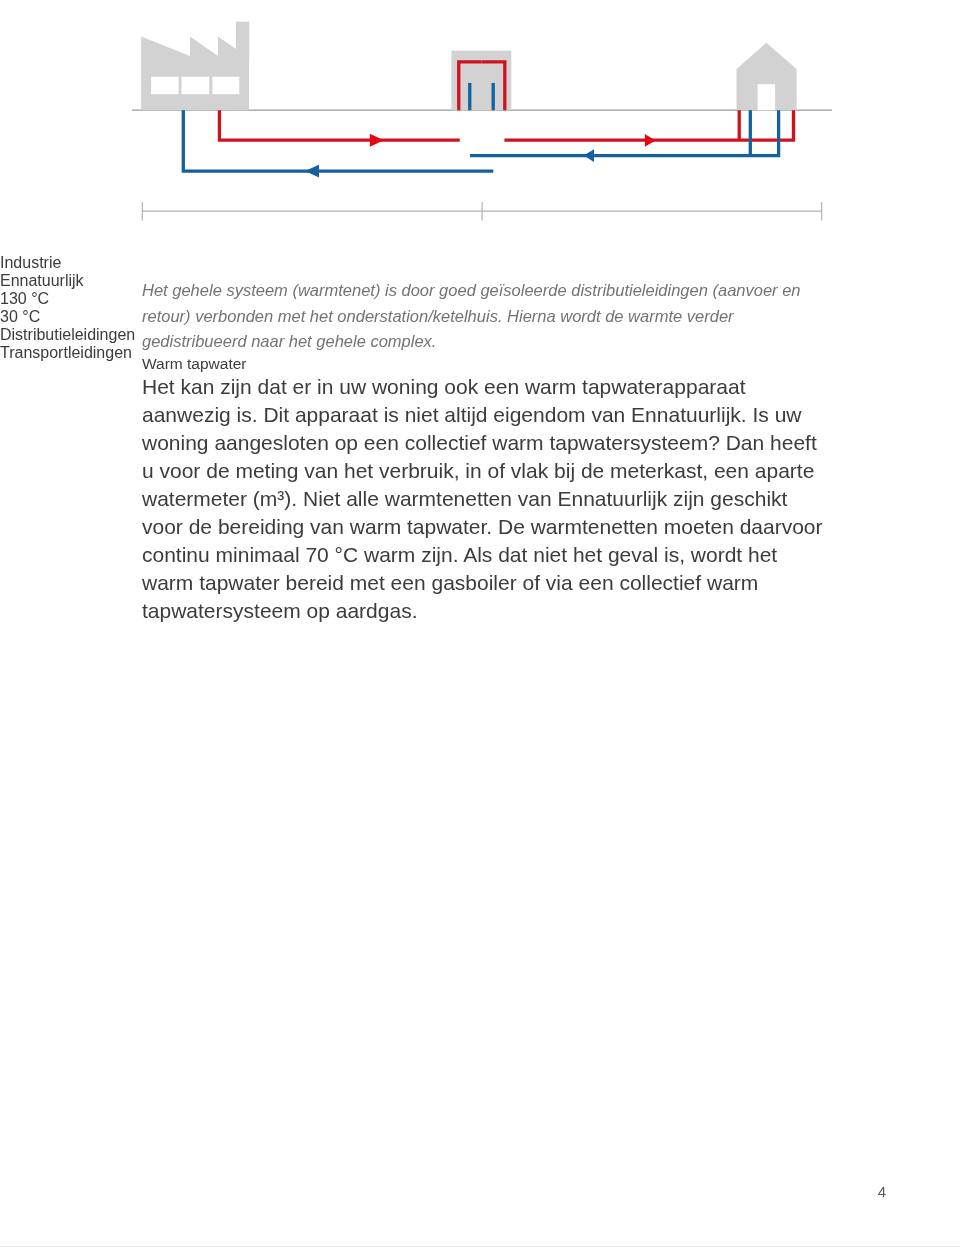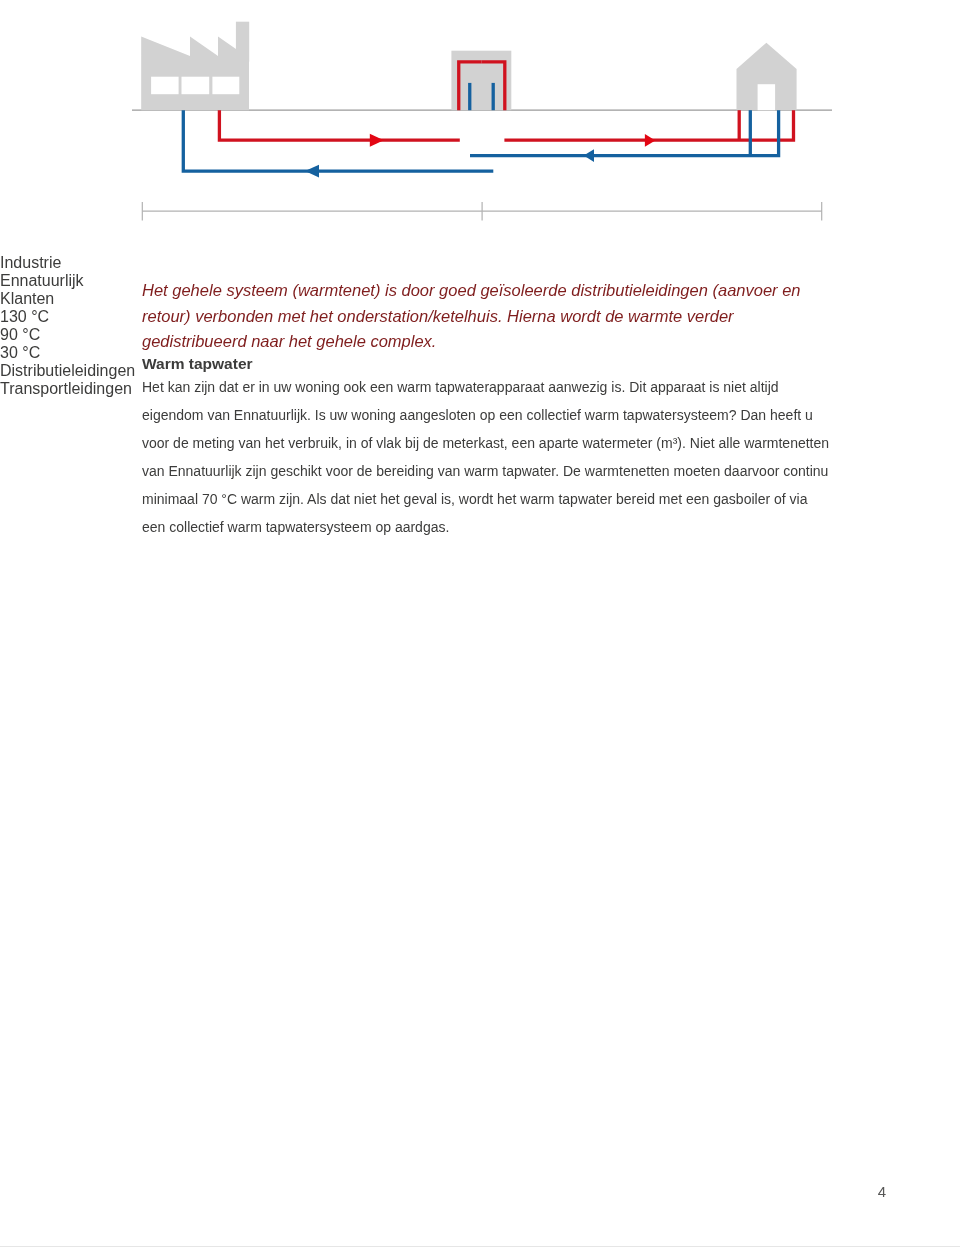--- a/index.html
+++ b/index.html
@@ -1,23 +1,23 @@
 <!DOCTYPE html>
 <html><head>
 <meta charset="utf-8">
 <style>
   html,body{margin:0;padding:0;}
   body{width:960px;height:1247px;background:#fff;font-family:"Liberation Sans",sans-serif;color:#3c3c3b;overflow:hidden;position:relative;}
   .page{position:absolute;inset:0;}
   .diagram{position:absolute;left:0;top:0;width:788px;height:250px;}
   .body-text{position:absolute;left:142px;top:278px;width:690px;}
   p{margin:0;}
-  .intro{font-style:italic;font-size:16.5px;line-height:25.5px;color:#7f1d1d;}
-  .sec-title{font-weight:bold;font-size:15.5px;margin-top:0;color:#3c3c3b;}
-  .para{font-size:14px;line-height:28px;color:#3c3c3b;}
+  .intro{font-style:italic;font-size:16.5px;line-height:25.5px;color:#737373;}
+  .sec-title{font-weight:normal;font-size:15.5px;margin-top:0;color:#3c3c3b;}
+  .para{font-size:21px;line-height:28px;color:#3c3c3b;}
   .pagenum{position:absolute;right:74px;bottom:47px;font-size:15px;color:#575756;}
   .footrule{position:absolute;left:0;bottom:0;width:960px;height:1px;background:#e6e6e6;}
 </style>
 </head>
 <body>
 
 <div class="page">
   <div class="diagram">
     <svg width="960" height="250" viewBox="0 0 960 250">
 
@@ -60,23 +60,21 @@
 
       <g stroke="#b2b2b2" stroke-width="1.2">
         <line x1="142.3" y1="211.2" x2="822" y2="211.2"></line>
         <line x1="142.3" y1="201.9" x2="142.3" y2="220.5"></line>
         <line x1="482.1" y1="201.9" x2="482.1" y2="220.5"></line>
         <line x1="821.7" y1="201.9" x2="821.7" y2="220.5"></line>
       </g>
     </svg>
     <div class="dlabel lbl-industrie">Industrie</div>
     <div class="dlabel lbl-onderstation">Ennatuurlijk</div>
-    <div class="dlabel lbl-klanten">Klanten</div>
     <div class="tlabel t130">130 °C</div>
-    <div class="tlabel t90">90 °C</div>
     <div class="tlabel t70">30 °C</div>
     <div class="slabel s-distribution">Distributieleidingen</div>
     <div class="slabel s-transport">Transportleidingen</div>
   </div>
   <div class="body-text">
     <p class="intro">Het gehele systeem (warmtenet) is door goed geïsoleerde distributieleidingen (aanvoer en retour) verbonden met het onderstation/ketelhuis. Hierna wordt de warmte verder gedistribueerd naar het gehele complex.</p>
     <p class="sec-title">Warm tapwater</p>
     <p class="para">Het kan zijn dat er in uw woning ook een warm tapwaterapparaat aanwezig is. Dit apparaat is niet altijd eigendom van Ennatuurlijk. Is uw woning aangesloten op een collectief warm tapwatersysteem? Dan heeft u voor de meting van het verbruik, in of vlak bij de meterkast, een aparte watermeter (m³). Niet alle warmtenetten van Ennatuurlijk zijn geschikt voor de bereiding van warm tapwater. De warmtenetten moeten daarvoor continu minimaal 70 °C warm zijn. Als dat niet het geval is, wordt het warm tapwater bereid met een gasboiler of via een collectief warm tapwatersysteem op aardgas.</p>
   </div>
   <div class="pagenum">4</div>

